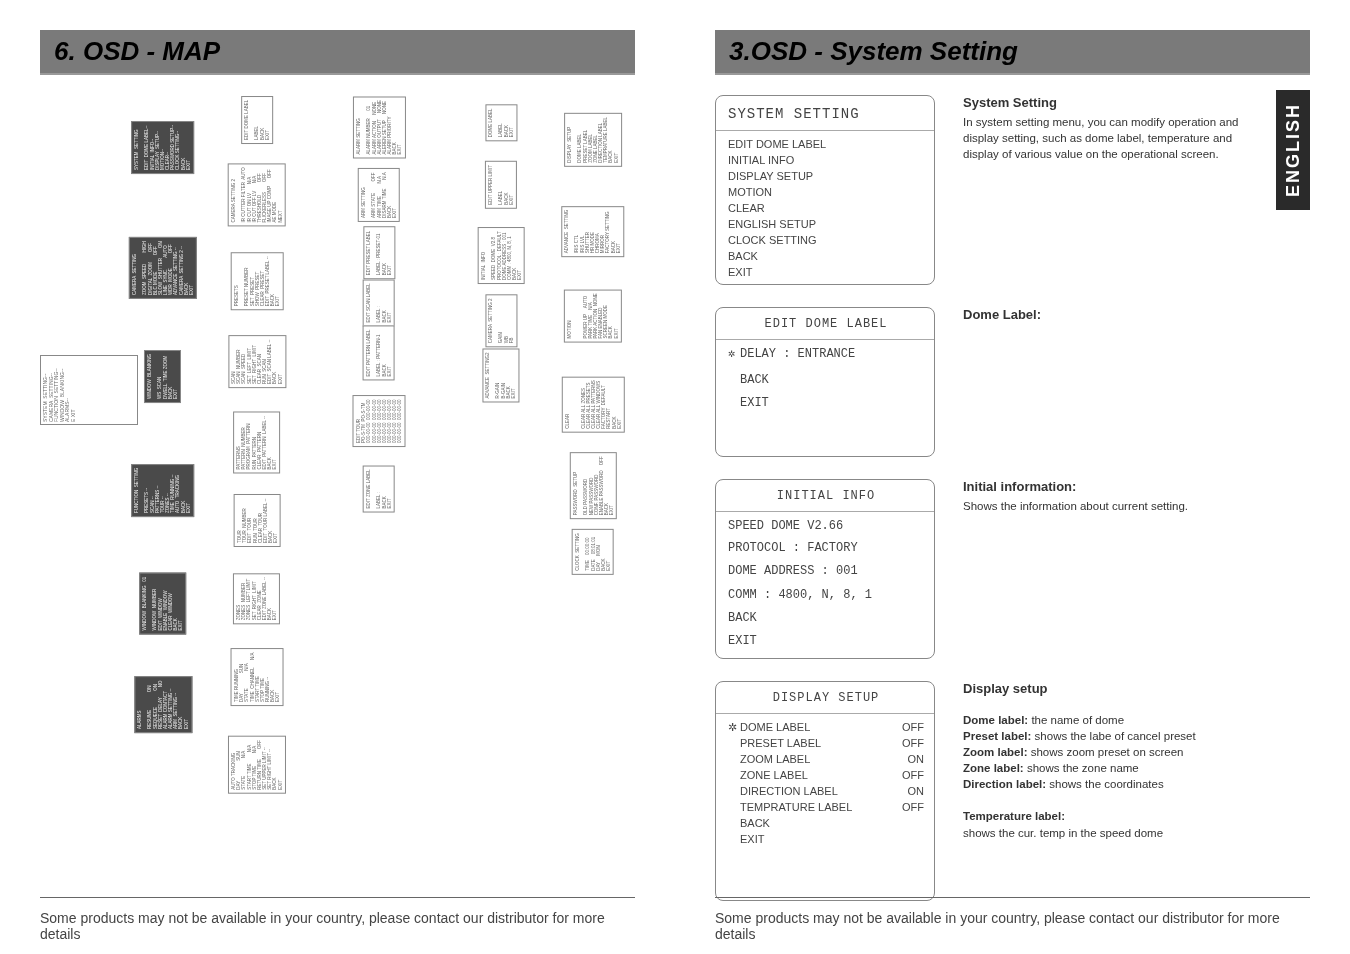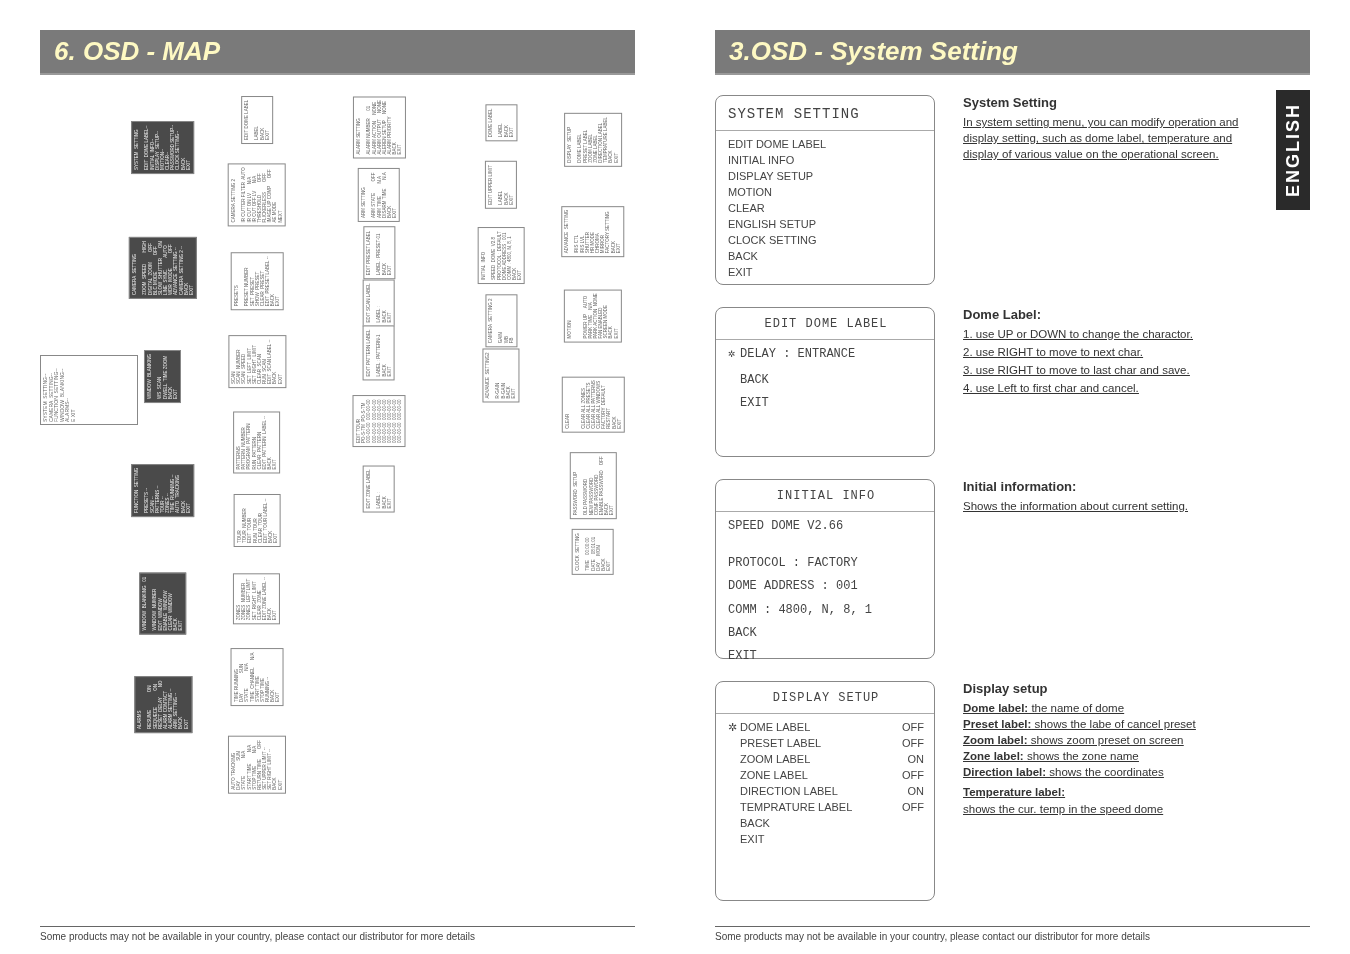--- a/index.html
+++ b/index.html
@@ -18,21 +18,21 @@
     width: 675px;
     height: 954px;
     padding: 30px 40px 0 40px;
   }
   .page-left { left: 0; }
   .page-right { left: 675px; }
 
   
   .section-bar {
     background: #7a7a7a;
-    color: #fef9c3;
+    color: #000000;
     font-size: 26px;
     font-weight: bold;
     font-style: italic;
     padding: 6px 10px 6px 14px;
     border-bottom: 2px solid #999;
     margin-bottom: 20px;
     width: 595px;
   }
 
   
@@ -155,34 +155,33 @@
   .desc h3 {
     font-size: 13px;
     font-weight: bold;
     color: #333;
     margin-bottom: 4px;
   }
   .desc p, .desc div {
     font-size: 11.5px;
     color: #333;
     line-height: 1.4;
-    text-decoration: underline;
   }
   .desc b { font-weight: bold; }
   .desc .list div { margin-bottom: 2px; }
-  .desc .block { margin-top: 4px; }
+  .desc .block { margin-top: 16px; }
 
   .footer {
     position: absolute;
     left: 40px;
     right: 40px;
     bottom: 12px;
     border-top: 1px solid #666;
-    padding-top: 4px;
-    font-size: 10px;
+    padding-top: 12px;
+    font-size: 14px;
     color: #444;
   }
 </style>
 </head>
 <body>
 
 <div class="page page-left">
   <div class="section-bar">6. OSD - MAP</div>
 
   <div class="osd-map">
@@ -573,33 +572,27 @@
 
     <div class="panel" style="height:150px">
       <div class="panel-title center mono">EDIT DOME LABEL</div>
       <hr>
       <div class="mono gear" style="padding-left:12px">DELAY :   ENTRANCE</div>
       <div class="mono" style="margin-top:8px;padding-left:12px">BACK</div>
       <div class="mono" style="margin-top:6px;padding-left:12px">EXIT</div>
     </div>
     <div class="desc">
       <h3>Dome Label:</h3>
-      <div class="list">
-        <div>1. use UP or DOWN to change the charactor.</div>
-        <div>2. use RIGHT to move to next char.</div>
-        <div>3. use RIGHT to move to last char and save.</div>
-        <div>4. use Left to first char and cancel.</div>
-      </div>
     </div>
 
     <div class="panel" style="height:180px">
       <div class="panel-title center mono">INITIAL  INFO</div>
       <hr>
       <div class="mono">SPEED DOME  V2.66</div>
-      <div class="mono" style="margin-top:19px">PROTOCOL : FACTORY</div>
+      <div class="mono" style="margin-top:4px">PROTOCOL : FACTORY</div>
       <div class="mono" style="margin-top:6px">DOME ADDRESS : 001</div>
       <div class="mono" style="margin-top:6px">COMM : 4800, N, 8, 1</div>
       <div class="mono" style="margin-top:6px">BACK</div>
       <div class="mono" style="margin-top:6px">EXIT</div>
     </div>
     <div class="desc">
       <h3>Initial information:</h3>
       <p>Shows the information about current setting.</p>
     </div>
 

